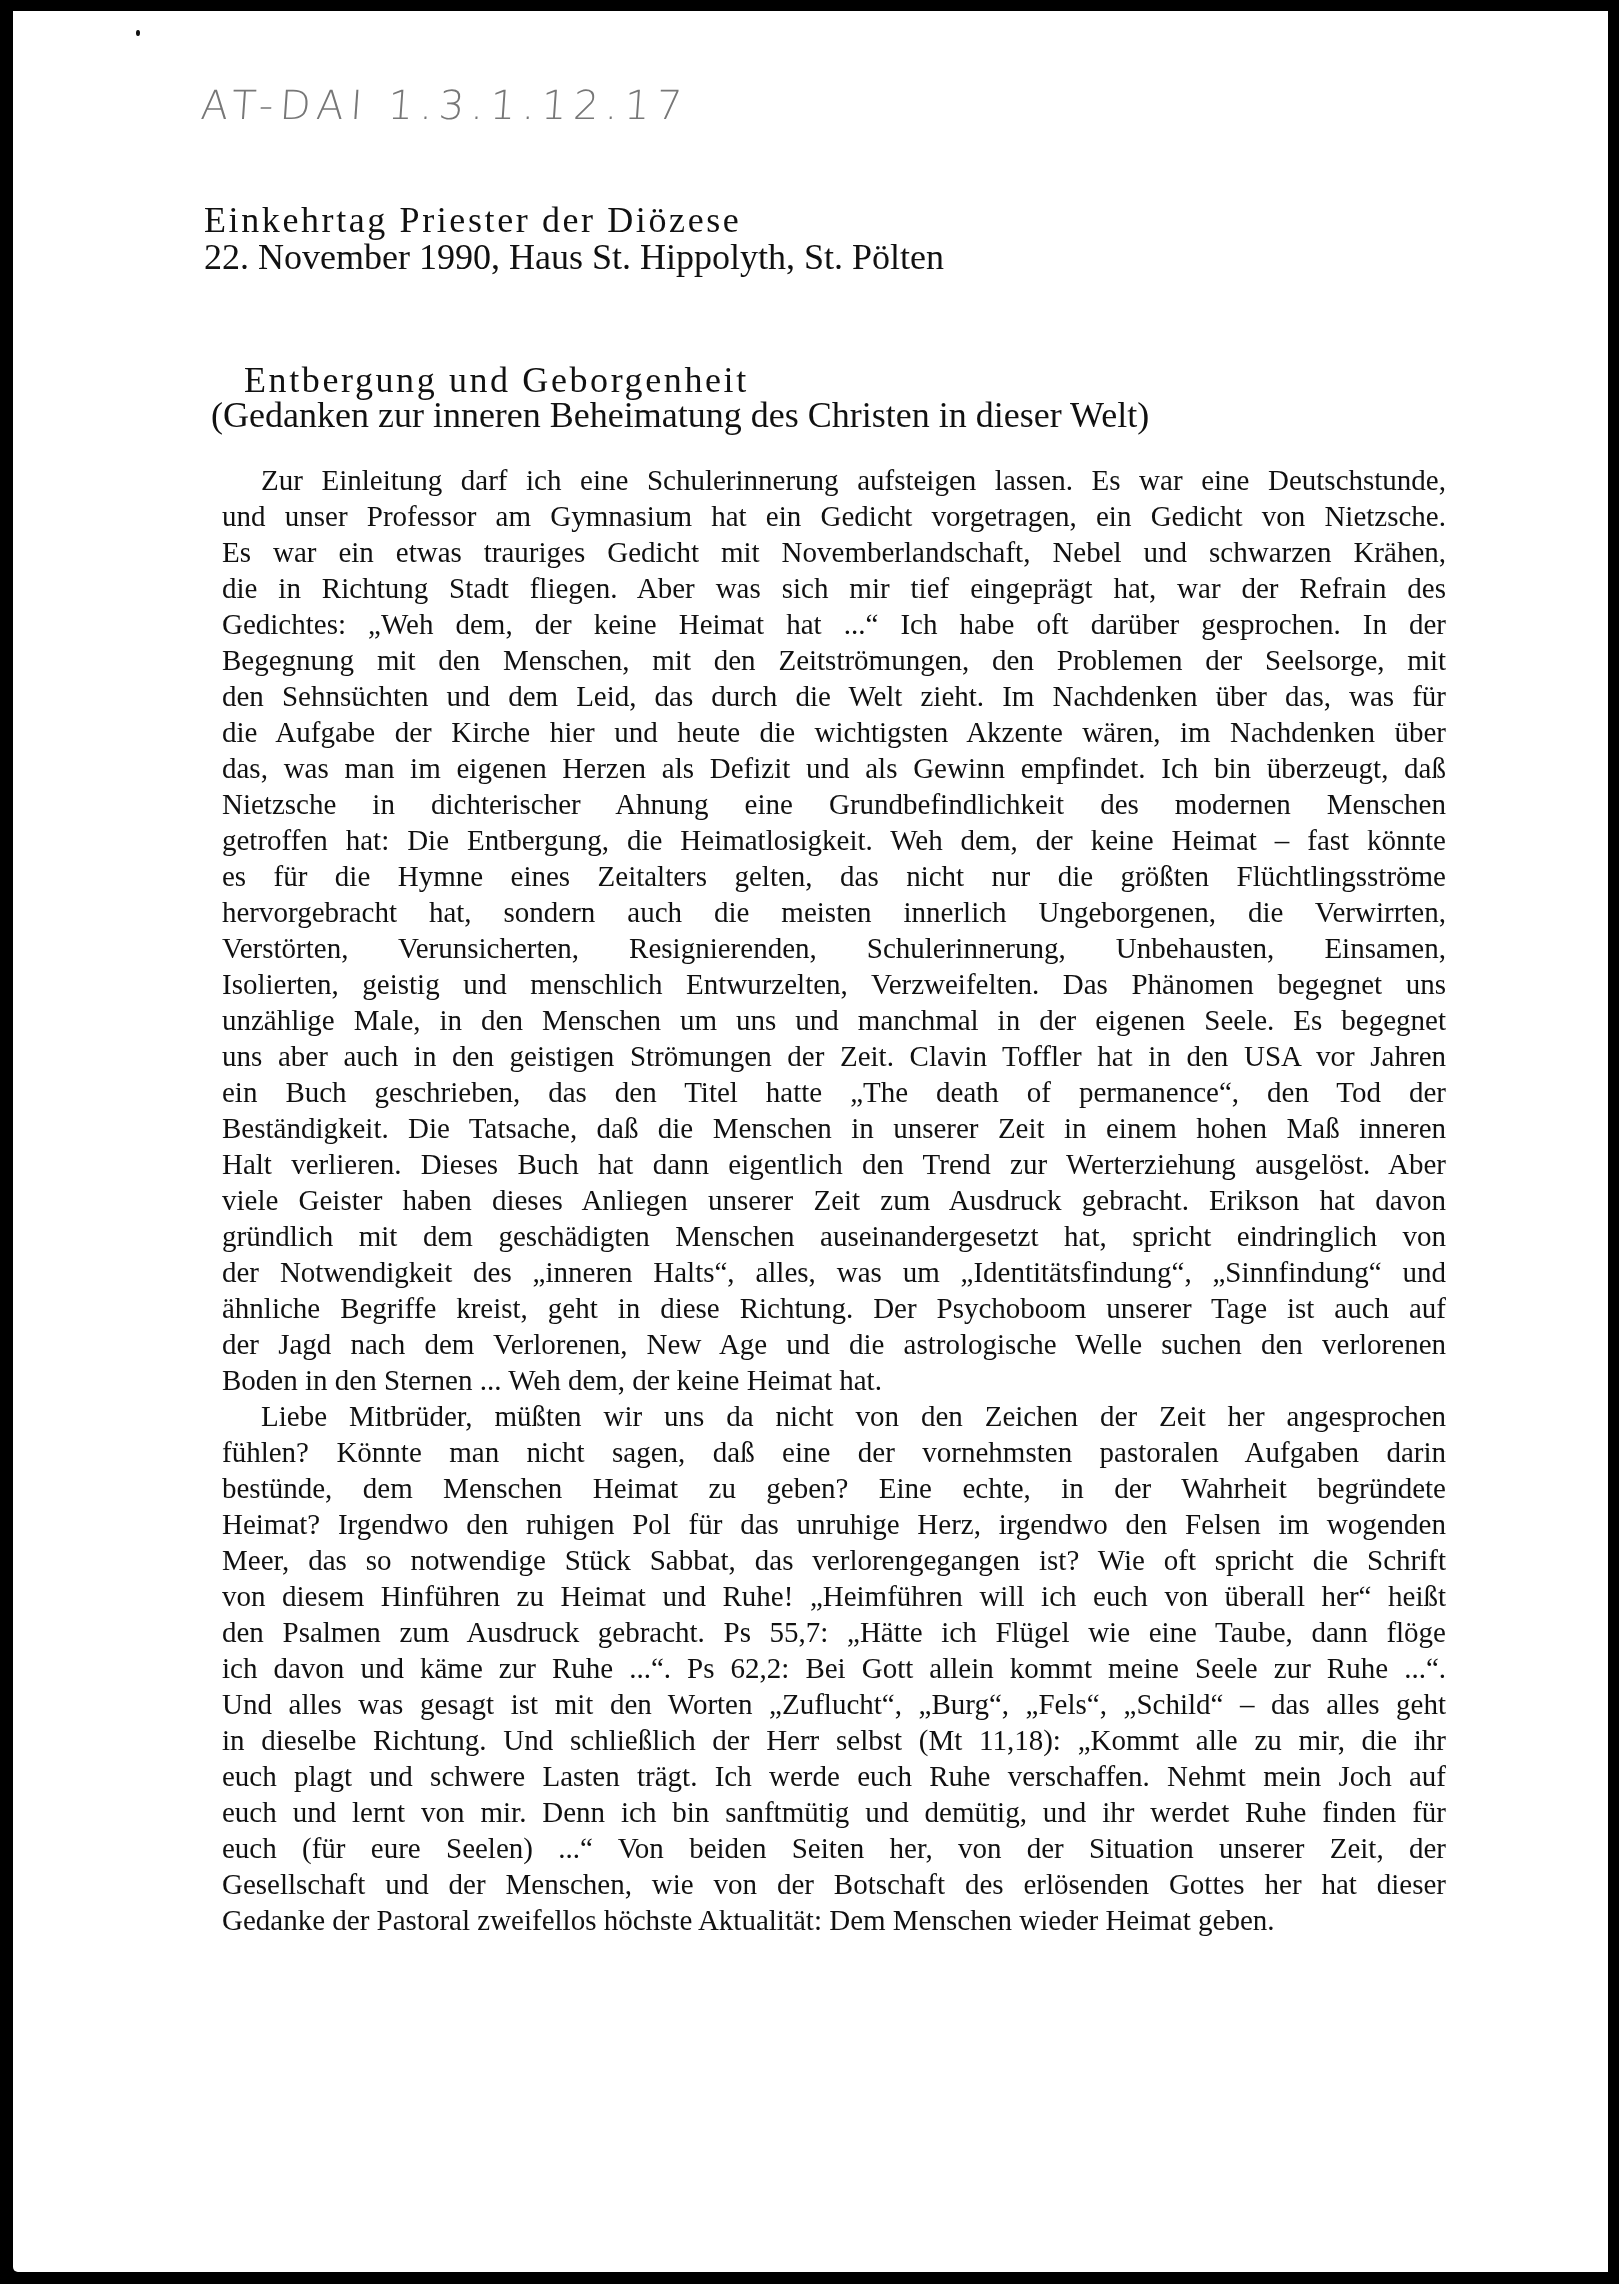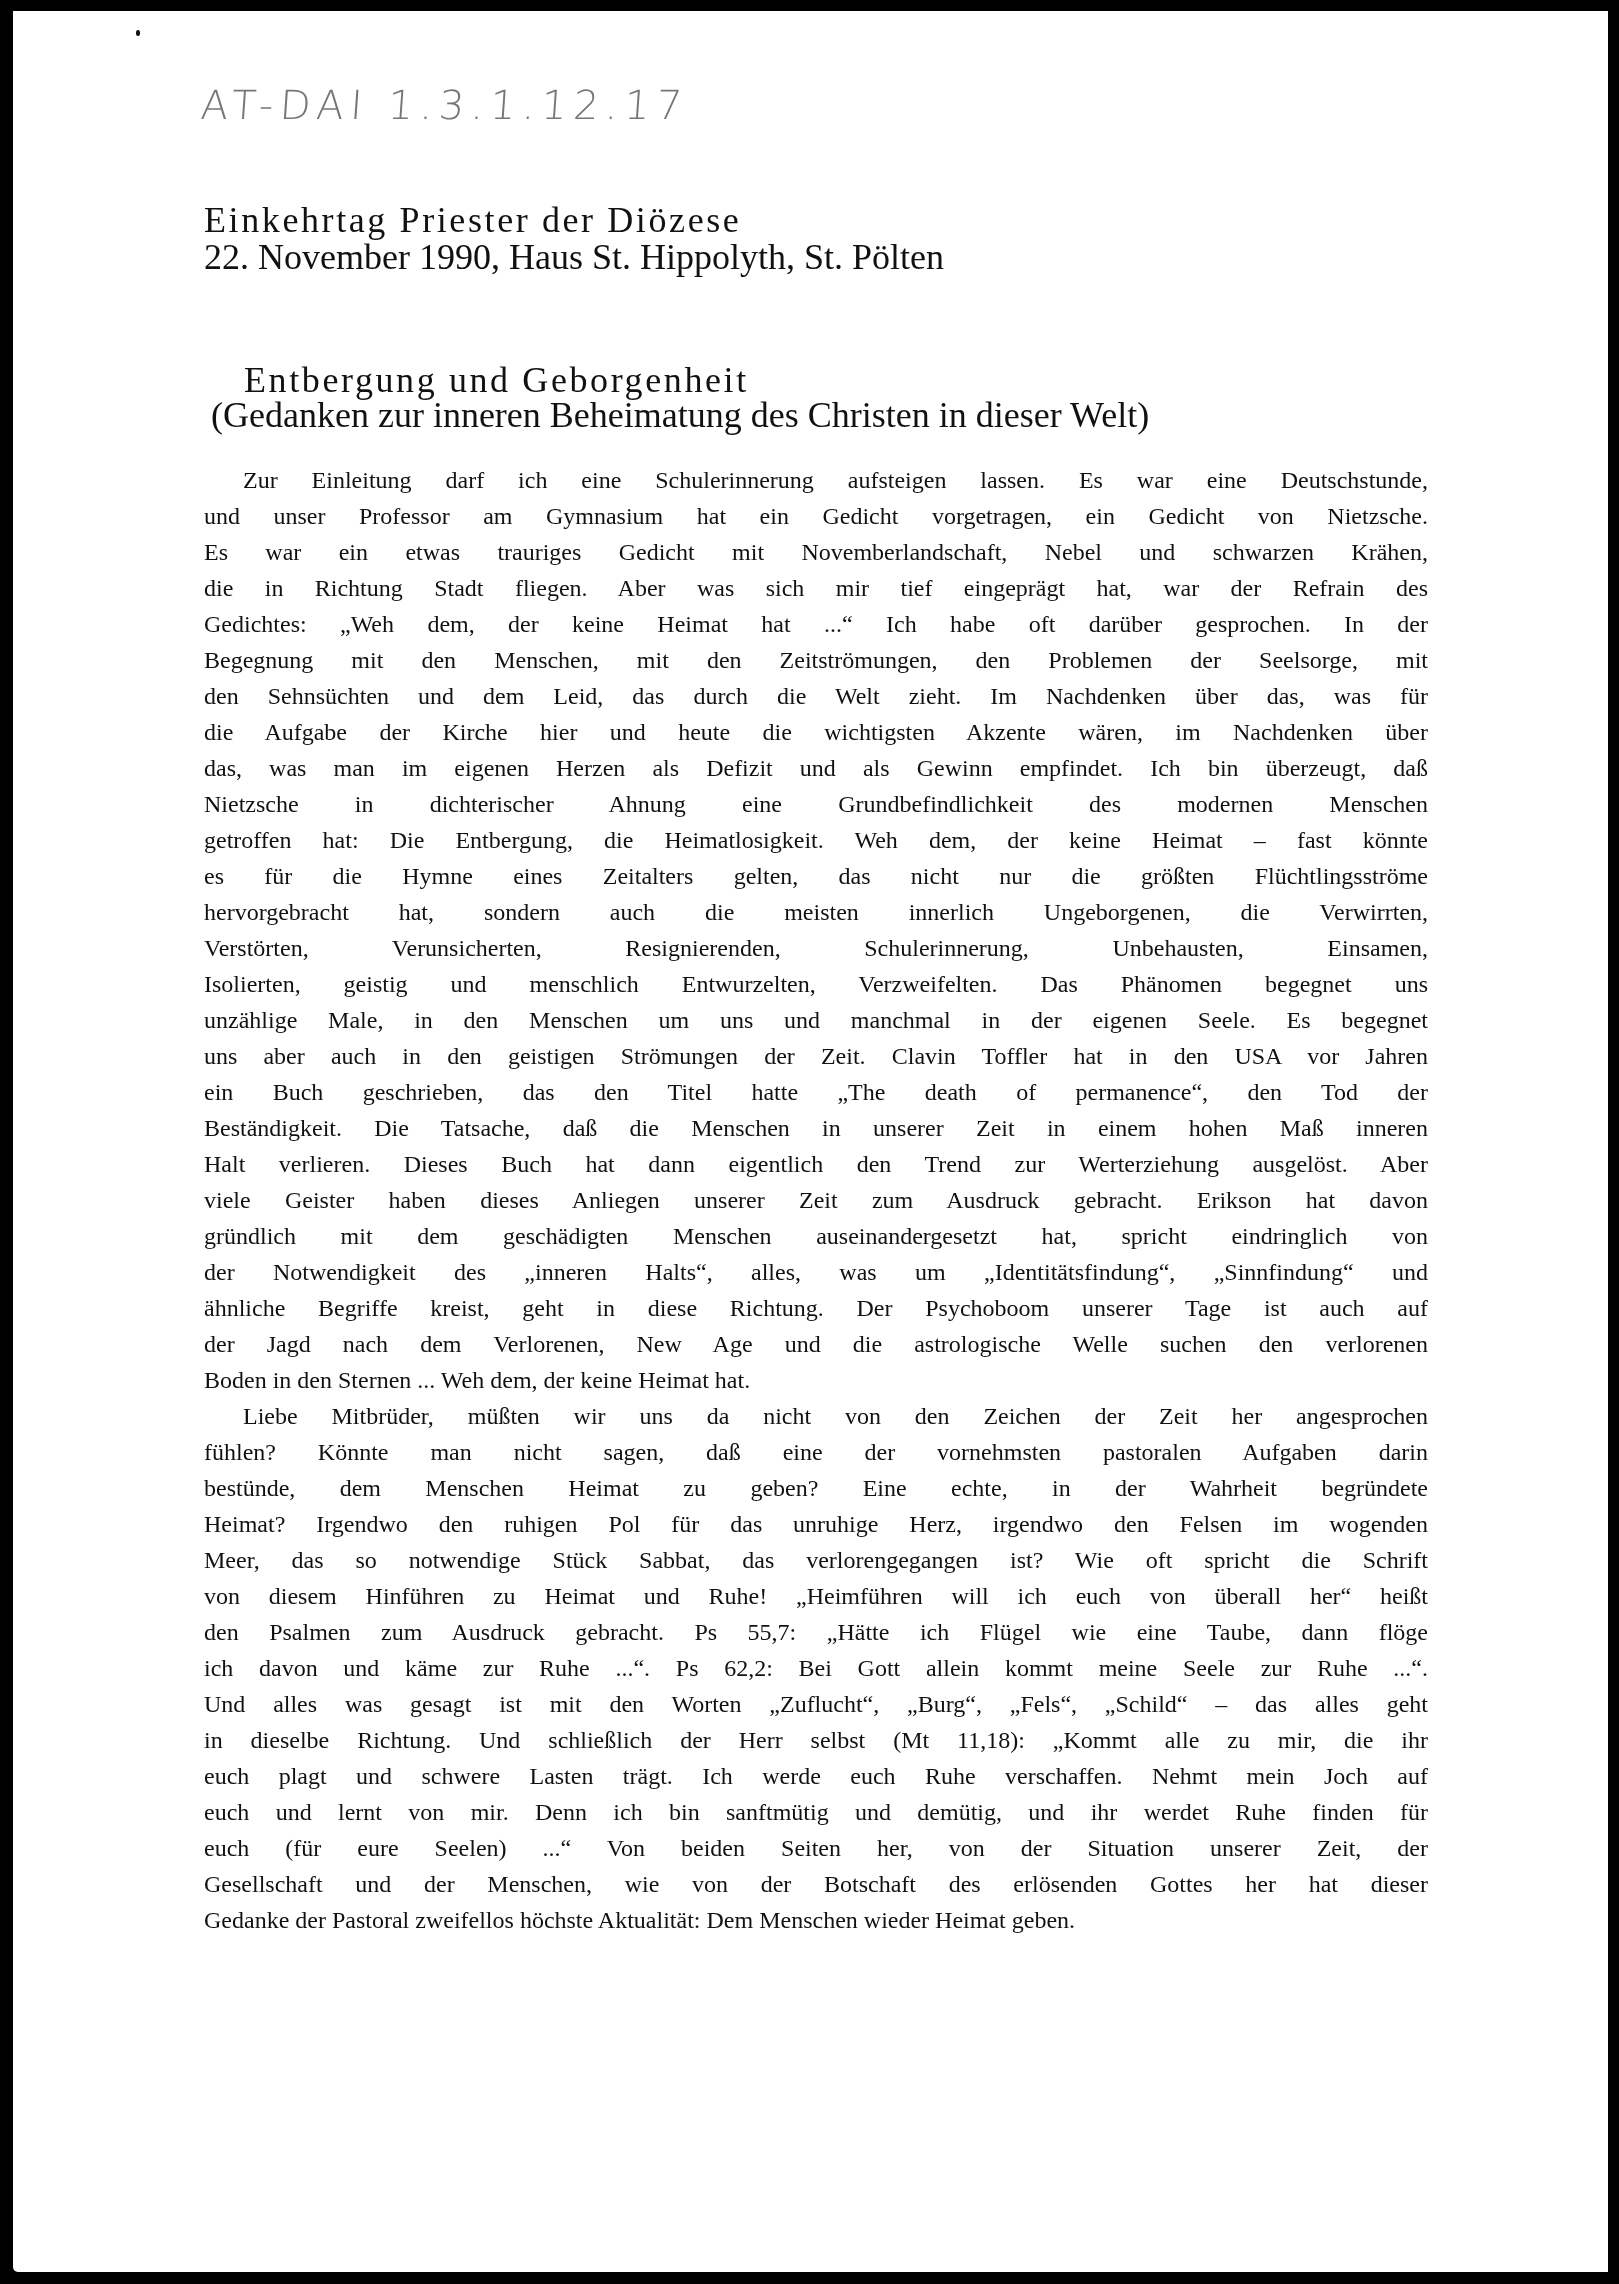--- a/index.html
+++ b/index.html
@@ -20,22 +20,22 @@
     font-family: "DejaVu Sans", sans-serif; font-size: 40px; font-weight: 200;
     color: #777; letter-spacing: 6.5px; transform: skewX(-4deg);
   }
   .hdr { position: absolute; left: 191px; font-size: 36px; line-height: 36px; white-space: nowrap; }
   .spaced { letter-spacing: 2.6px; }
   .hdr1 { top: 191px; }
   .hdr2 { top: 228px; }
   .hdr3 { top: 351px; margin-left: 40px; }
   .hdr4 { top: 386px; left: 198px; }
   .body-text {
-    position: absolute; left: 191px; top: 451px; width: 1224px;
-    font-size: 24px; line-height: 36px;
+    position: absolute; left: 209px; top: 451px; width: 1224px;
+    font-size: 29px; line-height: 36px;
   }
   .line { display: block; text-align: justify; text-align-last: justify; white-space: nowrap; height: 36px; overflow: visible; }
   .line.last { text-align-last: left; }
   .line.indent { padding-left: 39px; }
 </style>
 </head>
 <body>
 
 <div class="page">
   <div class="speck"></div>

